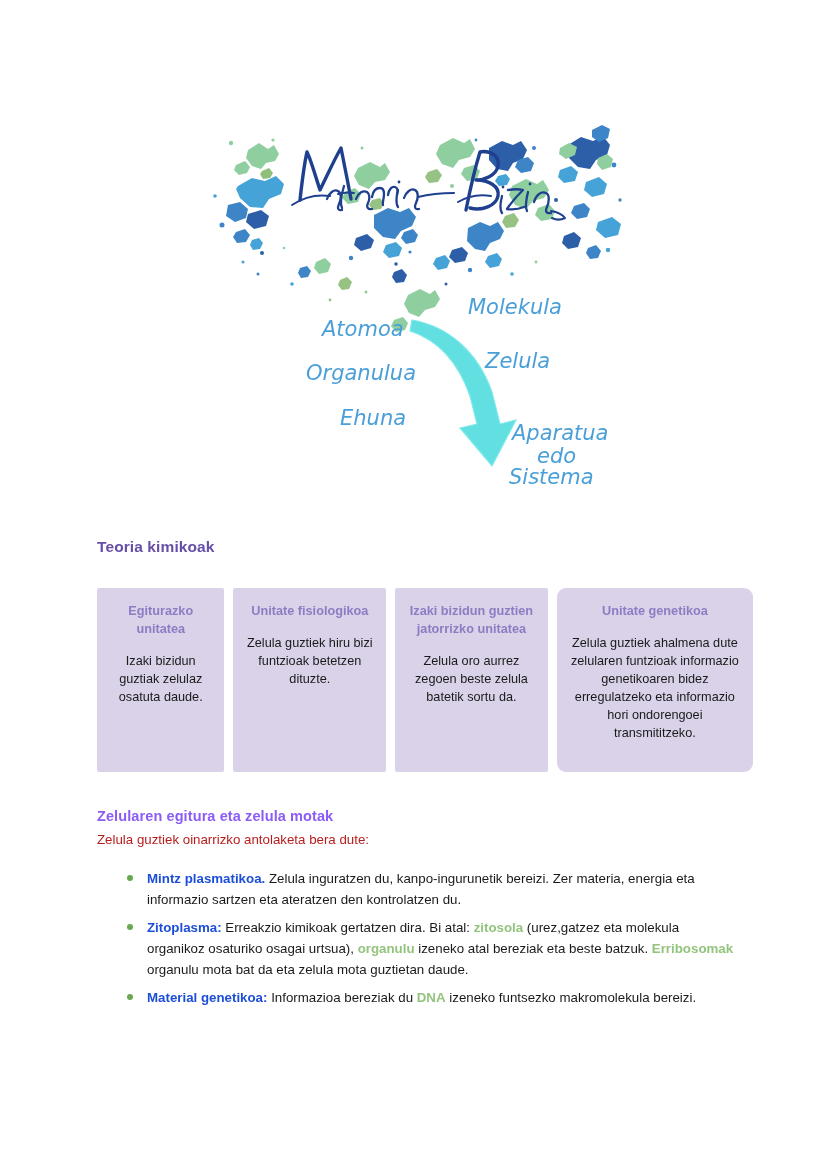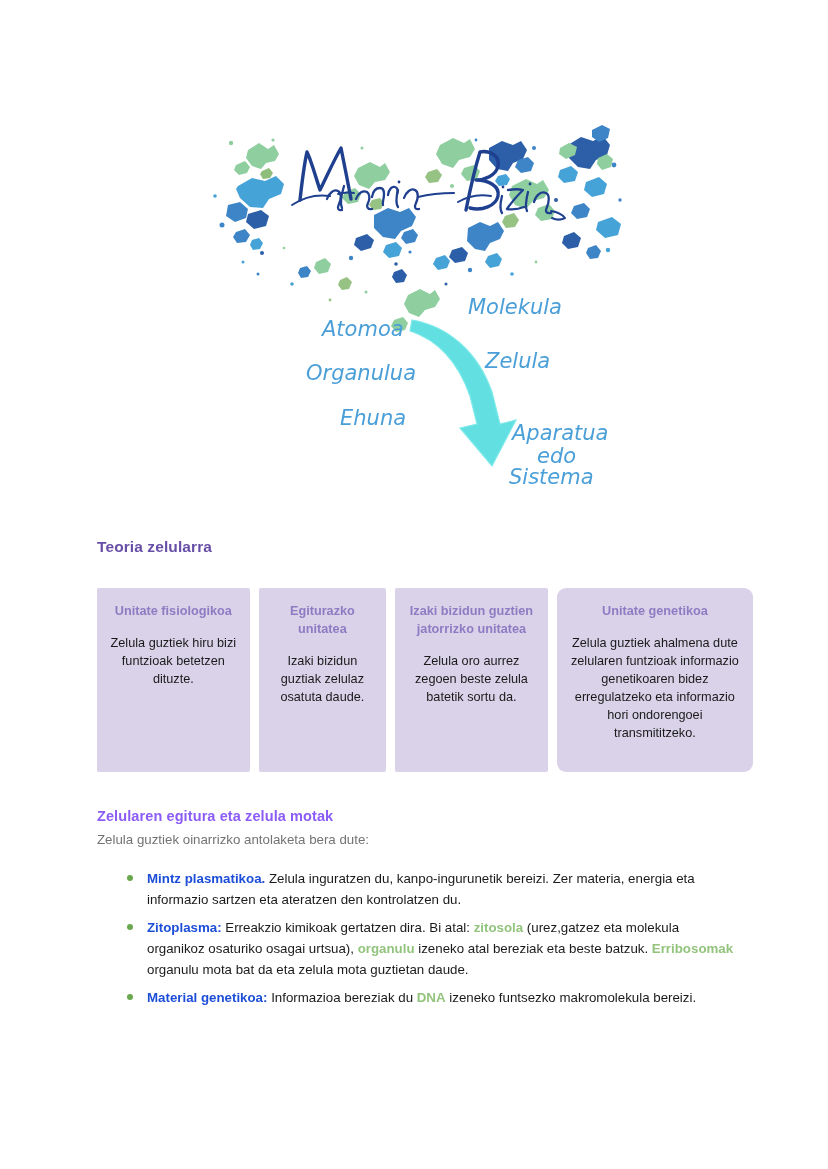--- a/index.html
+++ b/index.html
@@ -91,21 +91,21 @@
     font-size: 14.5px;
     font-weight: bold;
     color: #8b5cf6;
     letter-spacing: 0.1px;
   }
   .intro-line {
     position: absolute;
     left: 97px;
     top: 830px;
     font-size: 13.3px;
-    color: #737373;
+    color: #b91c1c;
     line-height: 1.5;
   }
 
   .bullet-list {
     position: absolute;
     left: 97px;
     top: 868px;
     width: 640px;
     margin: 0;
     padding: 0;
@@ -286,30 +286,30 @@
         <text x="306" y="380">Organulua</text>
         <text x="485" y="368">Zelula</text>
         <text x="340" y="425">Ehuna</text>
         <text x="512" y="440">Aparatua</text>
         <text x="537" y="463">edo</text>
         <text x="509" y="484">Sistema</text>
       </g>
     </svg>
   </div>
 
-  <div class="section-heading-purple">Teoria zelularra</div>
+  <div class="section-heading-purple">Teoria kimikoak</div>
 
   <div class="card-row">
+    <div class="card card-0">
+      <div class="card-title">Egiturazko unitatea</div>
+      <div class="card-body">Izaki bizidun guztiak zelulaz osatuta daude.</div>
+    </div>
     <div class="card card-1">
       <div class="card-title">Unitate fisiologikoa</div>
       <div class="card-body">Zelula guztiek hiru bizi funtzioak betetzen dituzte.</div>
-    </div>
-    <div class="card card-0">
-      <div class="card-title">Egiturazko unitatea</div>
-      <div class="card-body">Izaki bizidun guztiak zelulaz osatuta daude.</div>
     </div>
     <div class="card card-2">
       <div class="card-title">Izaki bizidun guztien jatorrizko unitatea</div>
       <div class="card-body">Zelula oro aurrez zegoen beste zelula batetik sortu da.</div>
     </div>
     <div class="card card-3">
       <div class="card-title">Unitate genetikoa</div>
       <div class="card-body">Zelula guztiek ahalmena dute zelularen funtzioak informazio genetikoaren bidez erregulatzeko eta informazio hori ondorengoei transmititzeko.</div>
     </div>
   </div>

